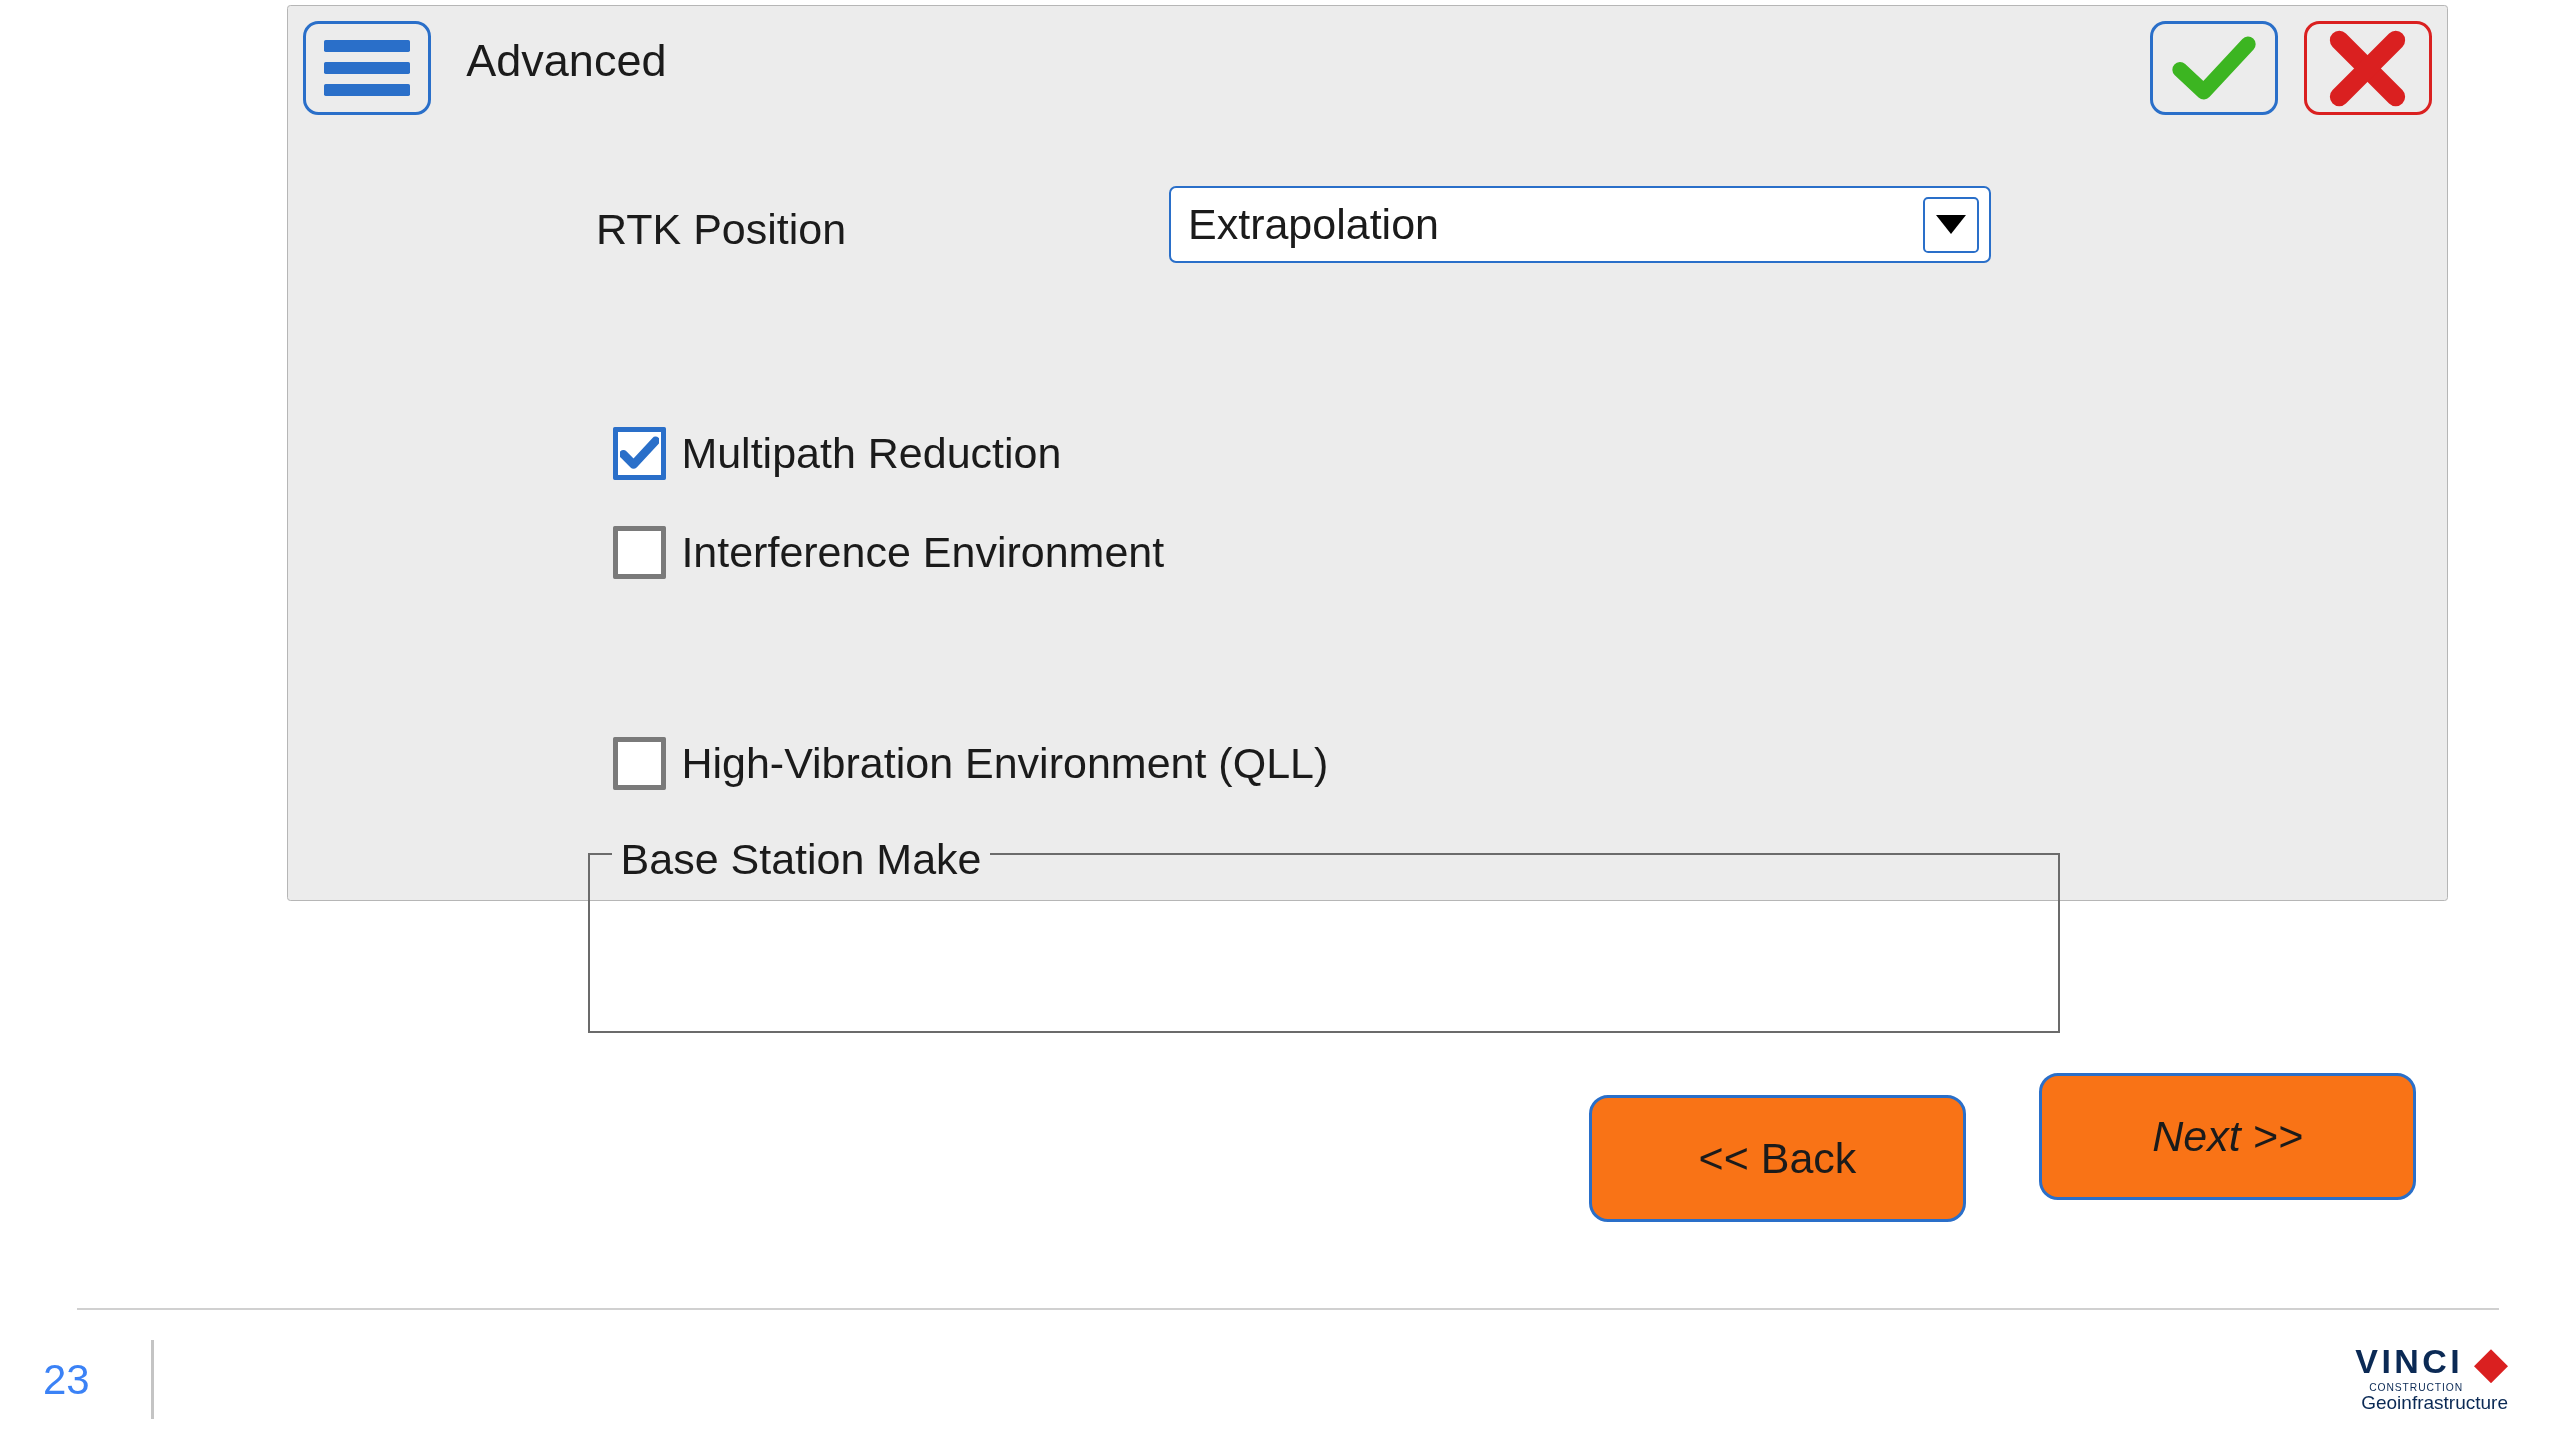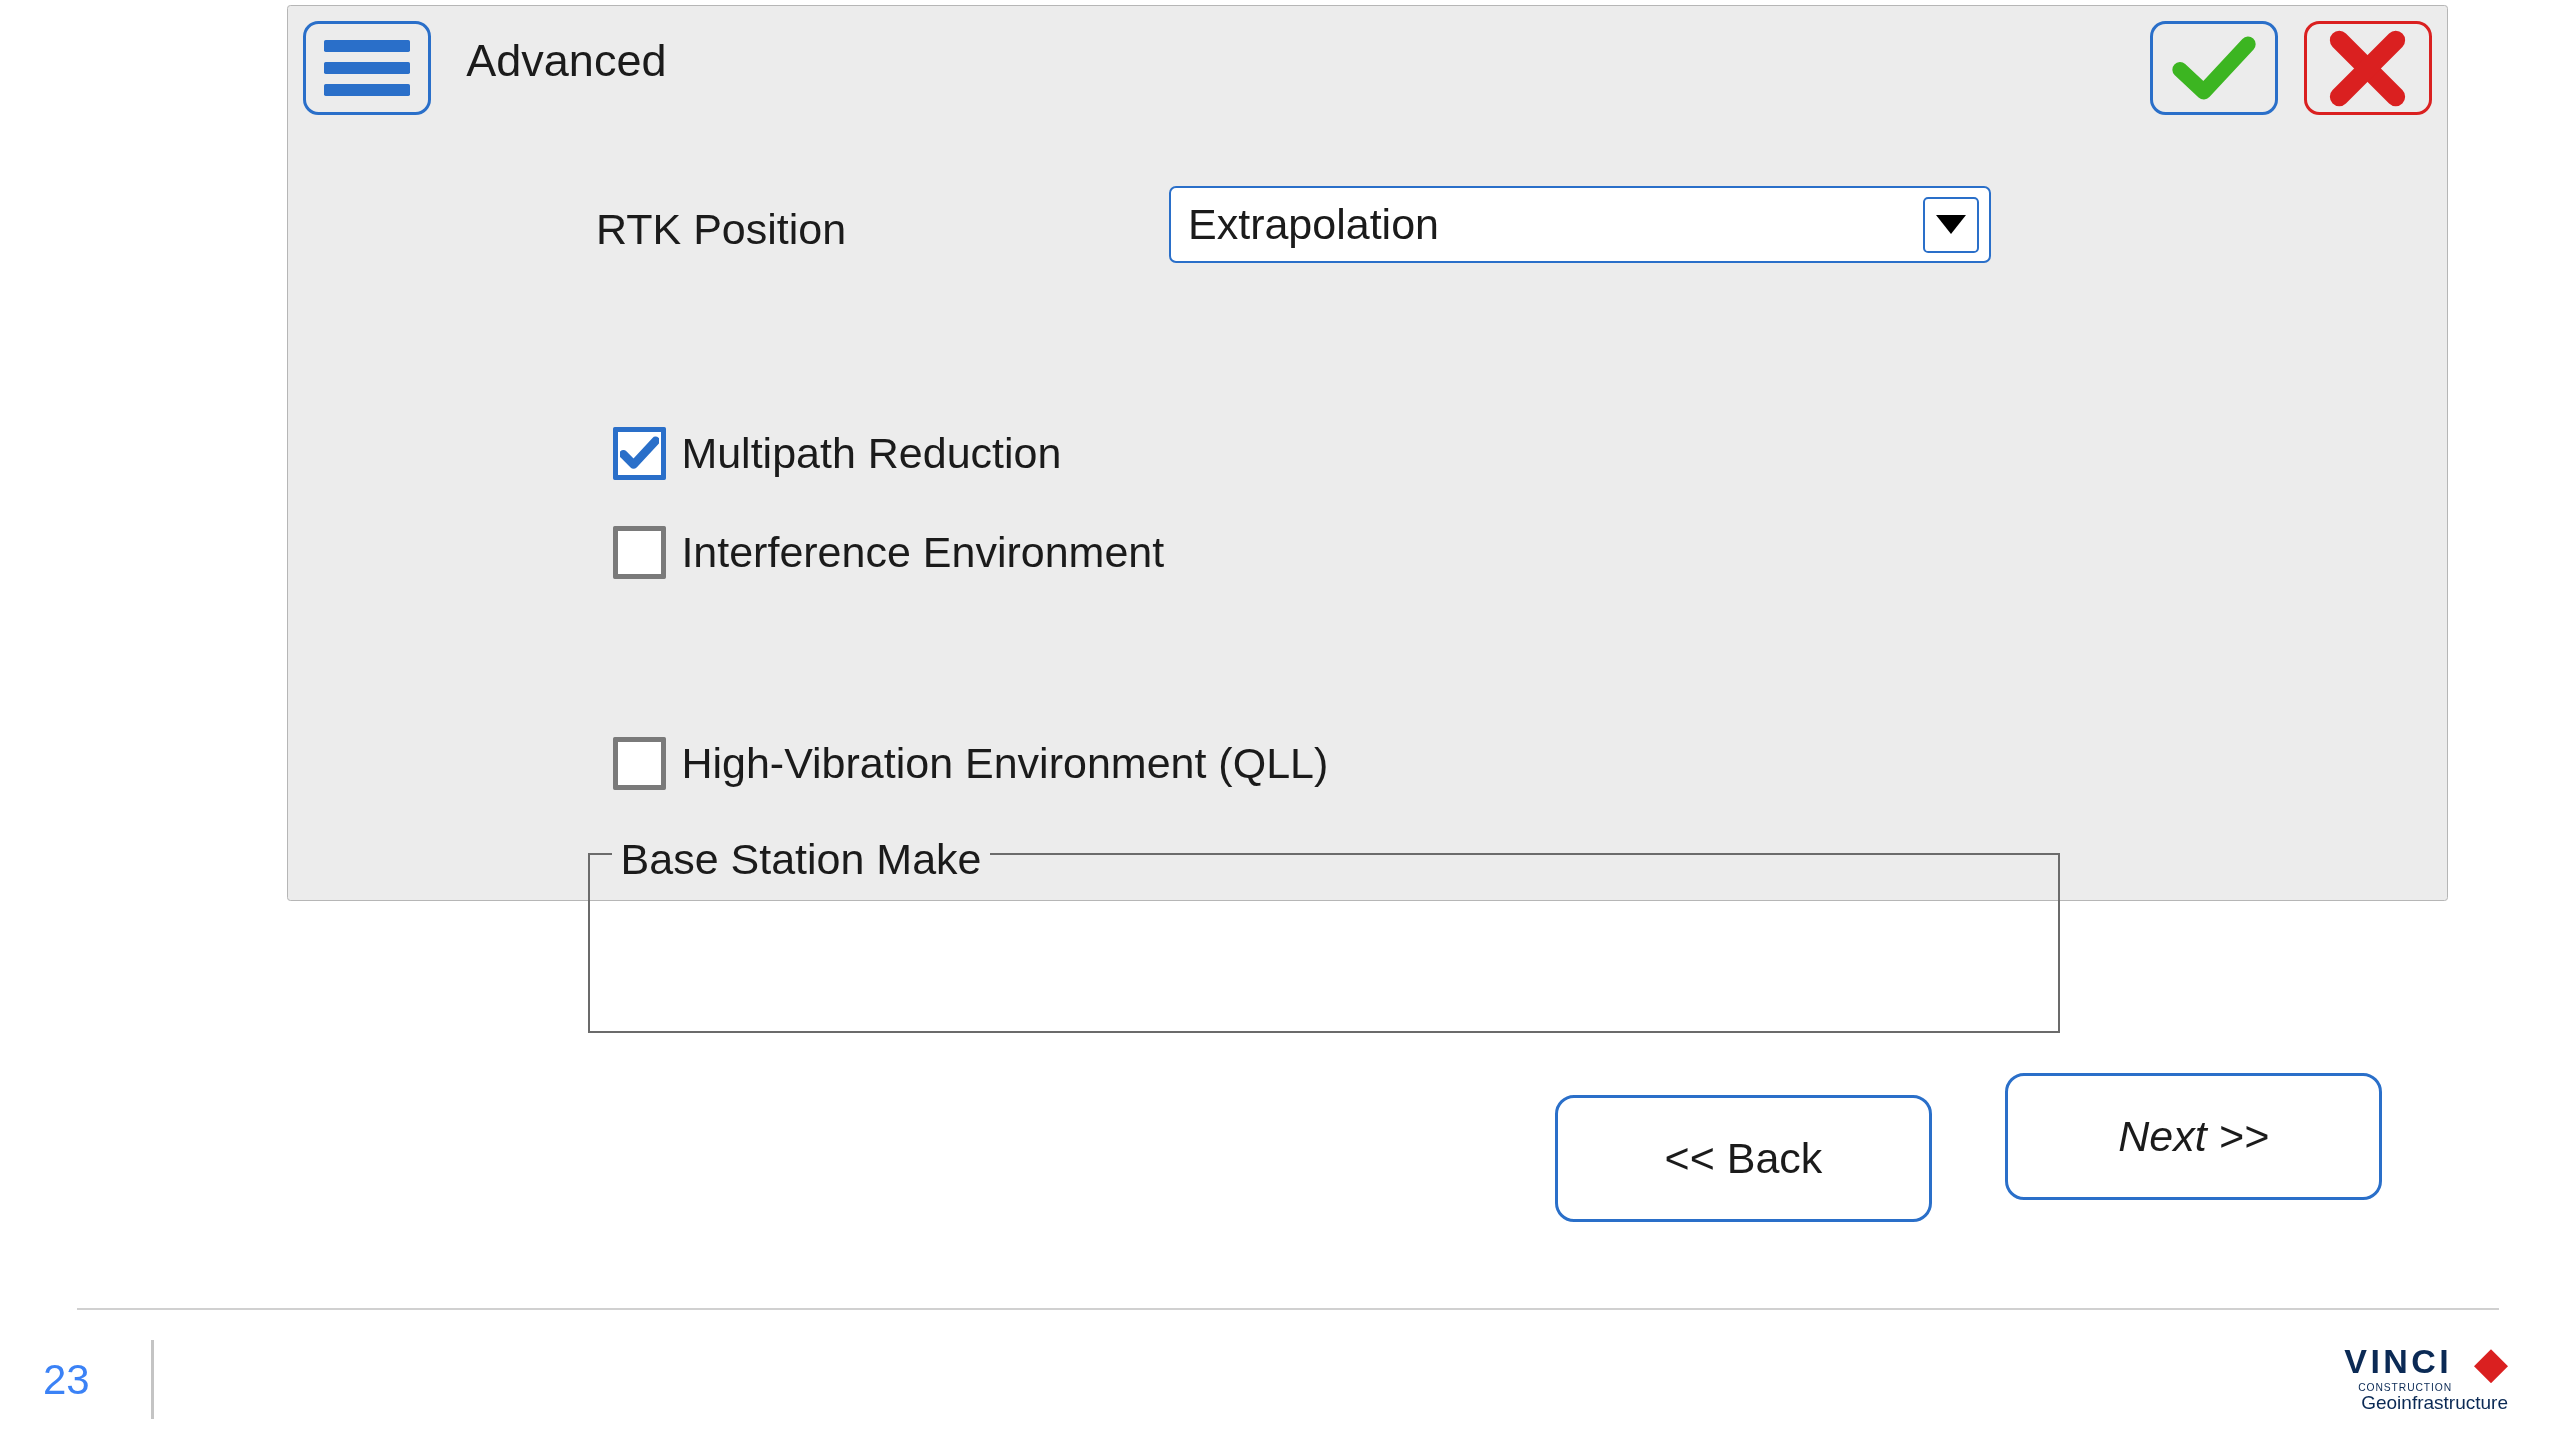--- a/index.html
+++ b/index.html
@@ -128,27 +128,28 @@
     left: 22px;
     background: #ececec;
     padding: 0 8.6px;
     font-size: 43px;
     color:#1b1b1b;
     margin-top:9px;
   }
   .nav-btn {
     position: absolute;
     height: 127px;
-    background: #ffffff;
+    background: #f97316;
     border: 3.4px solid #2a6fc9;
     border-radius: 19px;
     font-size: 43px;
     color:#1b1b1b;
     display:flex; align-items:center; justify-content:center;
     cursor:pointer;
+    margin-left:34px;
   }
   
   .footer-bar {
     position:absolute;
     left: 77px;
     right: 77px;
     top: 1308px;
     height: 1.7px;
     background: #d0d0d0;
   }
@@ -167,21 +168,21 @@
     height: 79px;
     background: #c4c4c4;
   }
   .logo {
     position:absolute;
     right: 68px;
     top: 1344px;
     text-align: right;
     line-height: 1;
   }
-  .logo-top { display:flex; align-items:center; justify-content:flex-end; gap:22px; }
+  .logo-top { display:flex; align-items:center; justify-content:flex-end; gap:11px; }
   .logo-word { font-weight: 800; letter-spacing: 3.4px; font-size: 34px; color:#0b2a55; }
   .logo-sub { font-size: 10.3px; color:#0b2a55; letter-spacing:0.9px; transform: translateY(5.1px); }
   .logo-diamond { width: 34px; height: 34px; position:relative; }
   .logo-diamond::before {
     content:""; position:absolute; inset:0;
     background:#da2020;
     clip-path: polygon(50% 0, 100% 50%, 50% 100%, 0 50%);
   }
   .logo-bottom { font-size: 19px; color:#0b2a55; margin-top: 5.1px; }
 </style>

